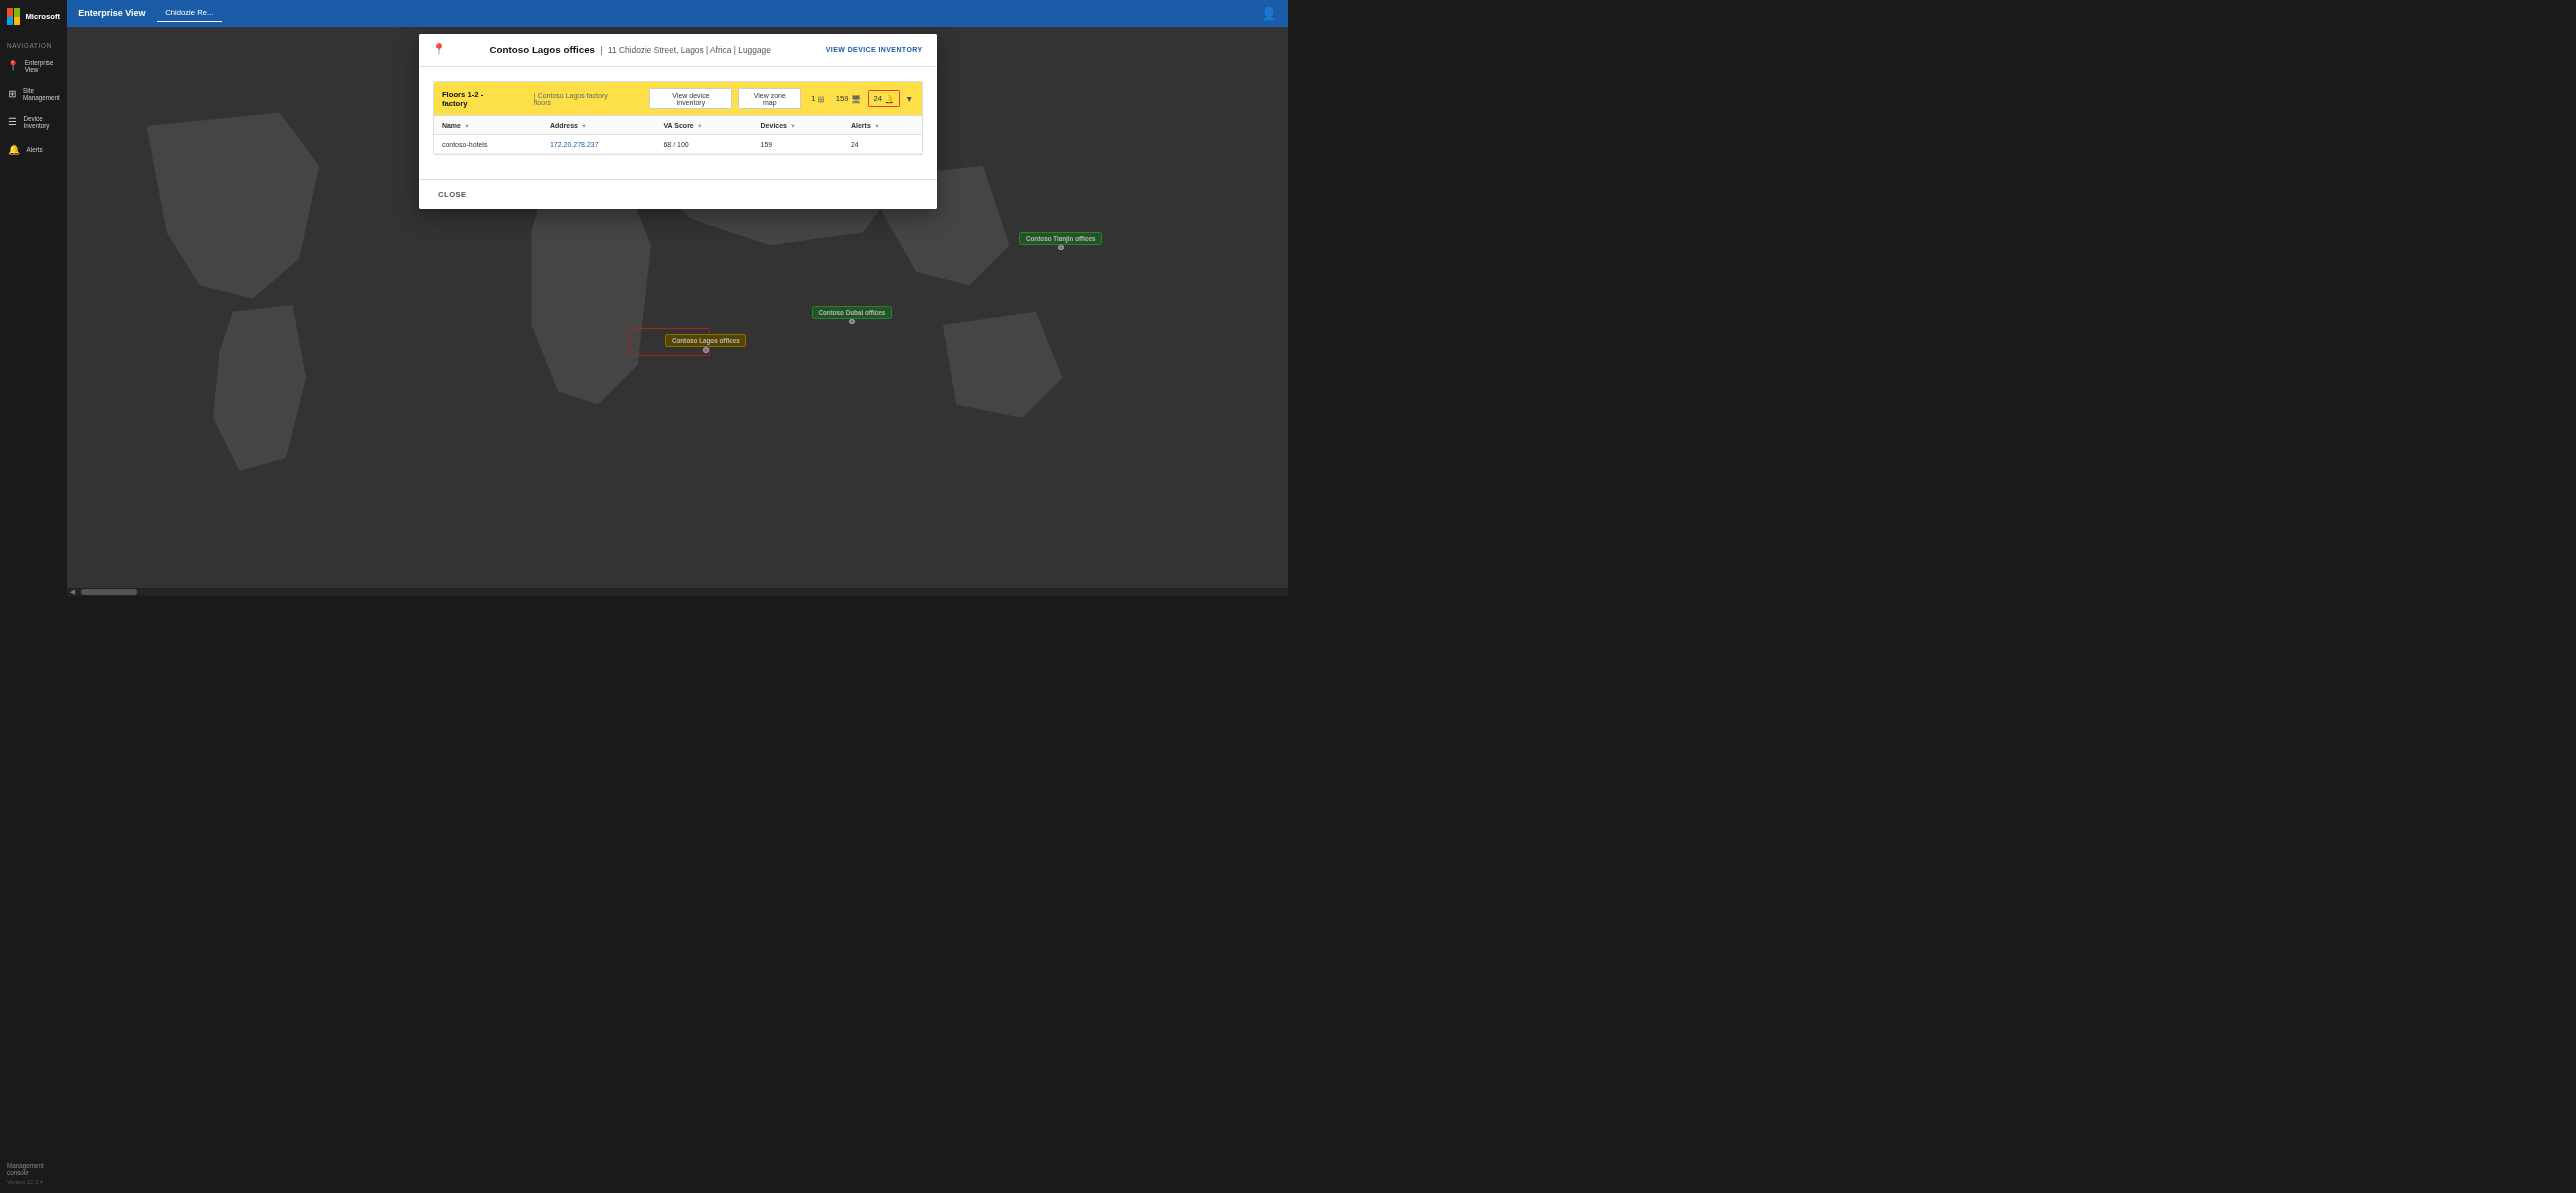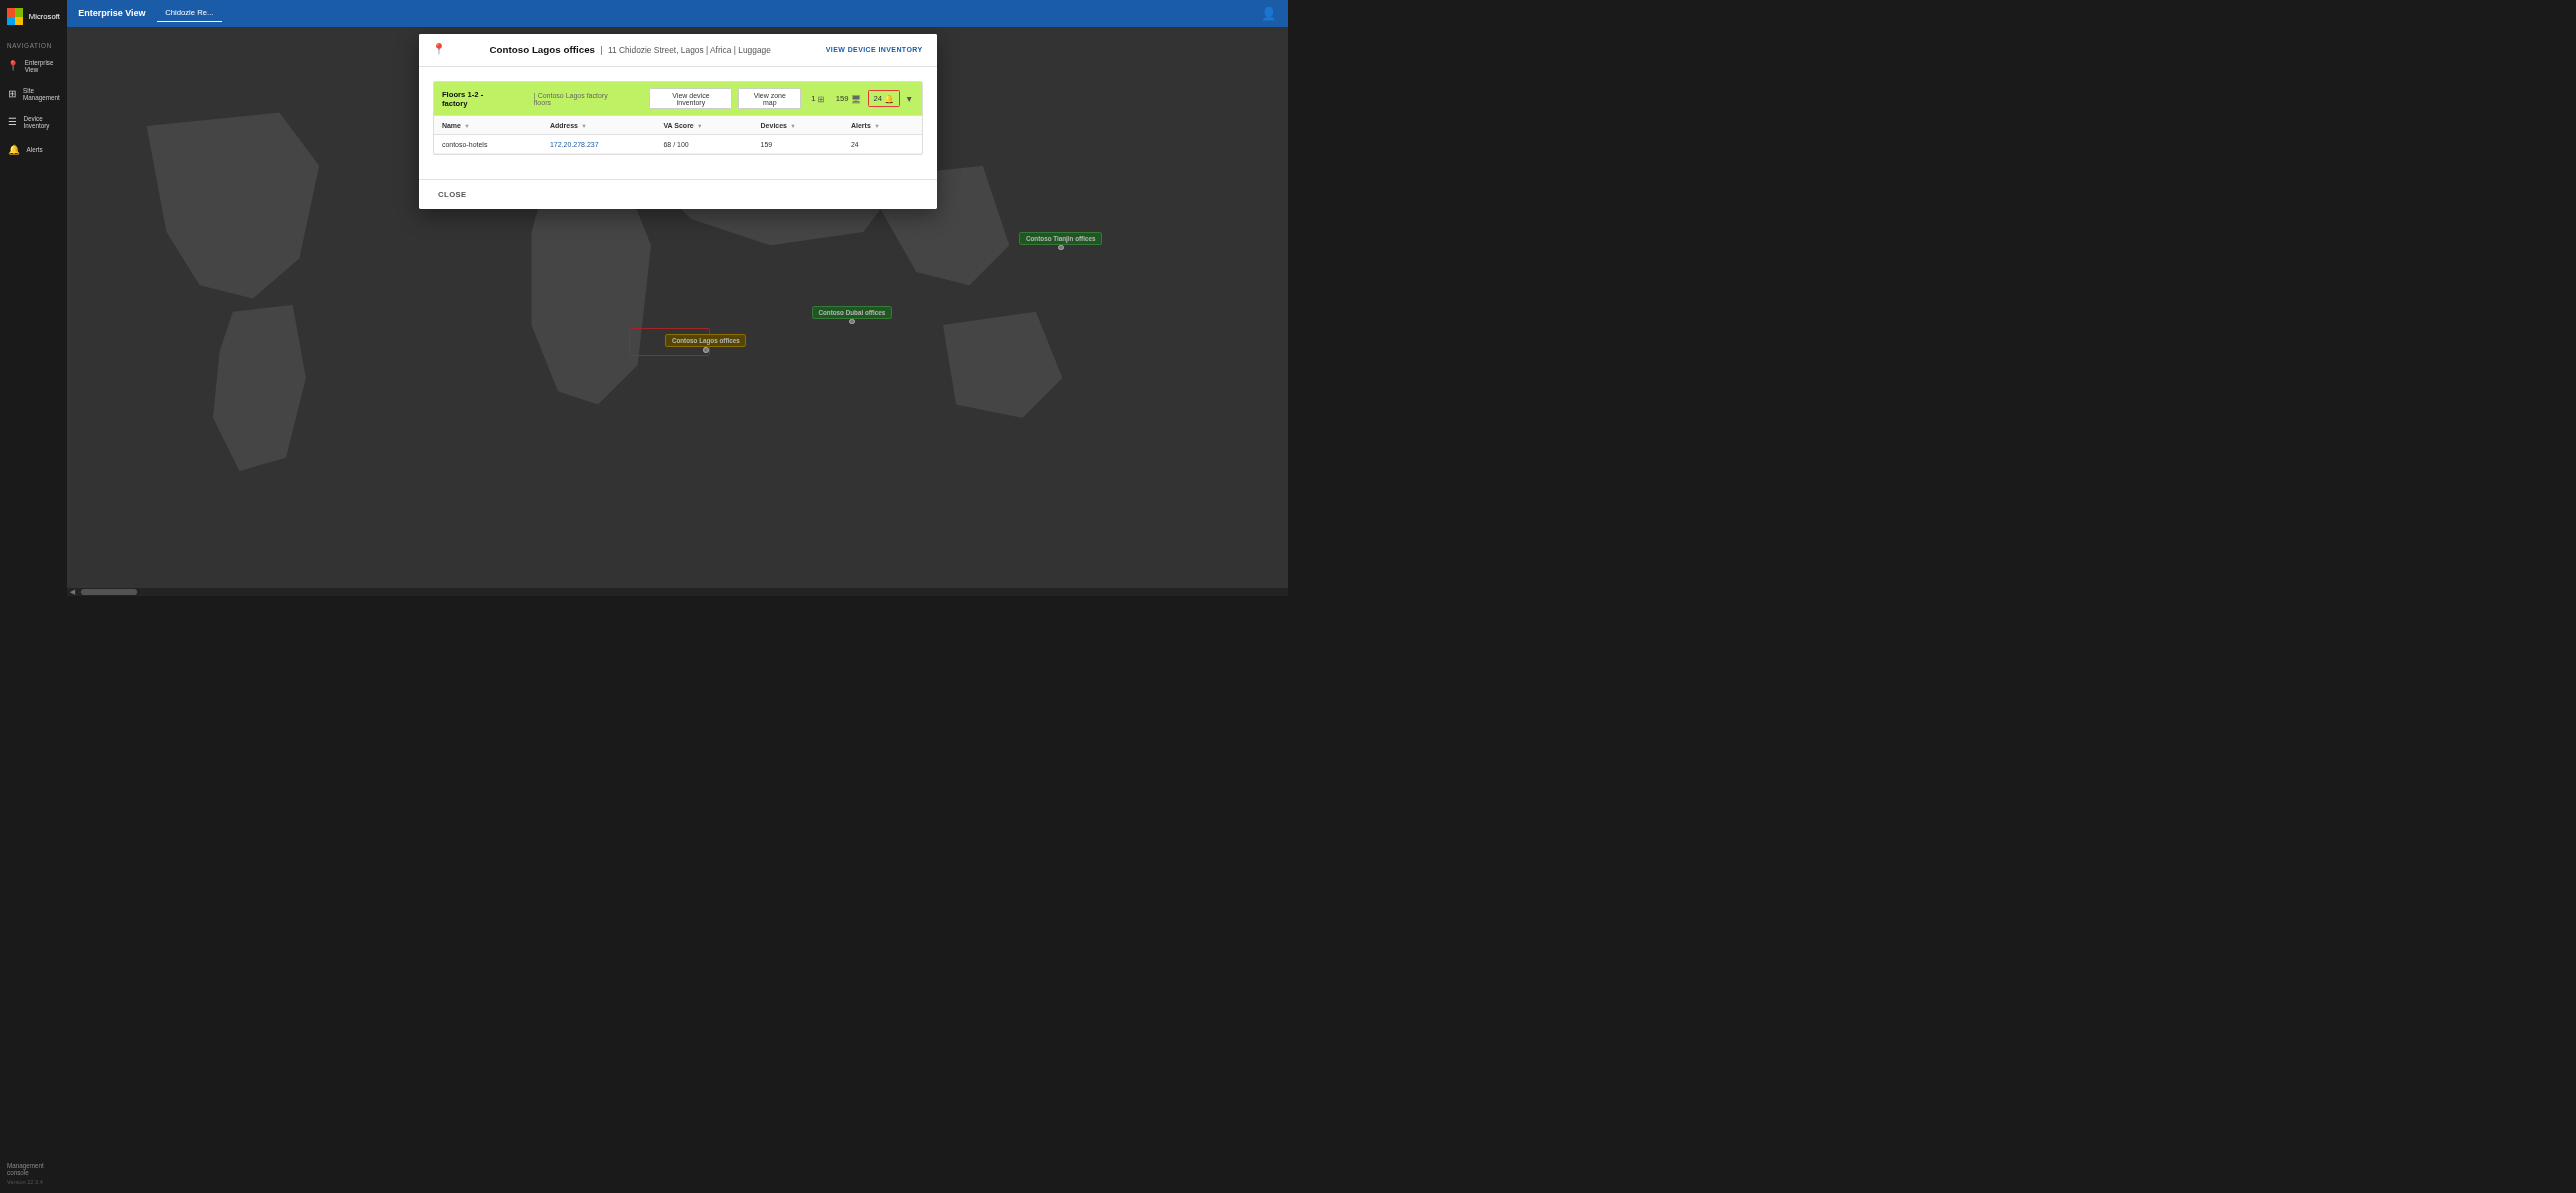--- a/index.html
+++ b/index.html
@@ -29,21 +29,21 @@
       grid-template-rows: 1fr 1fr;
       gap: 0.7px;
     }
     .ms-logo span:nth-child(1) { background: #f25022; }
     .ms-logo span:nth-child(2) { background: #7fba00; }
     .ms-logo span:nth-child(3) { background: #00a4ef; }
     .ms-logo span:nth-child(4) { background: #ffb900; }
     .ms-logo-text {
       color: #fff;
       font-size: 7.7px;
-      font-weight: 400;
+      font-weight: 700;
     }
     .sidebar-nav-label {
       color: #888;
       font-size: 6.3px;
       letter-spacing: 0.7px;
       padding: 8.4px 7px 2.8px;
       text-transform: uppercase;
     }
     .sidebar-item {
       display: flex;
@@ -239,21 +239,21 @@
     
     .floor-section {
       border: 0.7px solid #ddd;
       border-radius: 1.4px;
       overflow: hidden;
     }
     .floor-header {
       display: flex;
       align-items: center;
       padding: 5.6px 8.4px;
-      background: #bef264;
+      background: #fde047;
       border-bottom: 0.7px solid #ddd;
       gap: 23px;
     }
     .floor-title {
       font-size: 7.7px;
       font-weight: 600;
       color: #111;
     }
     .floor-subtitle {
       font-size: 7px;

